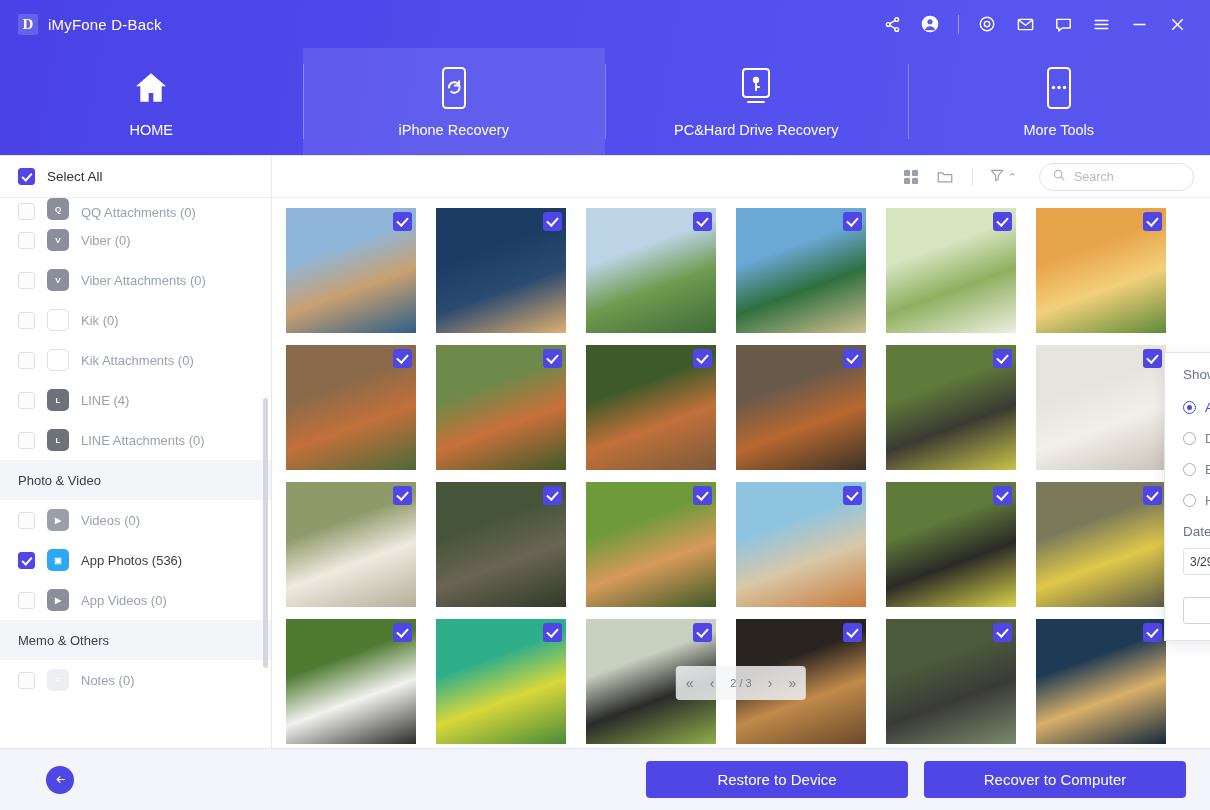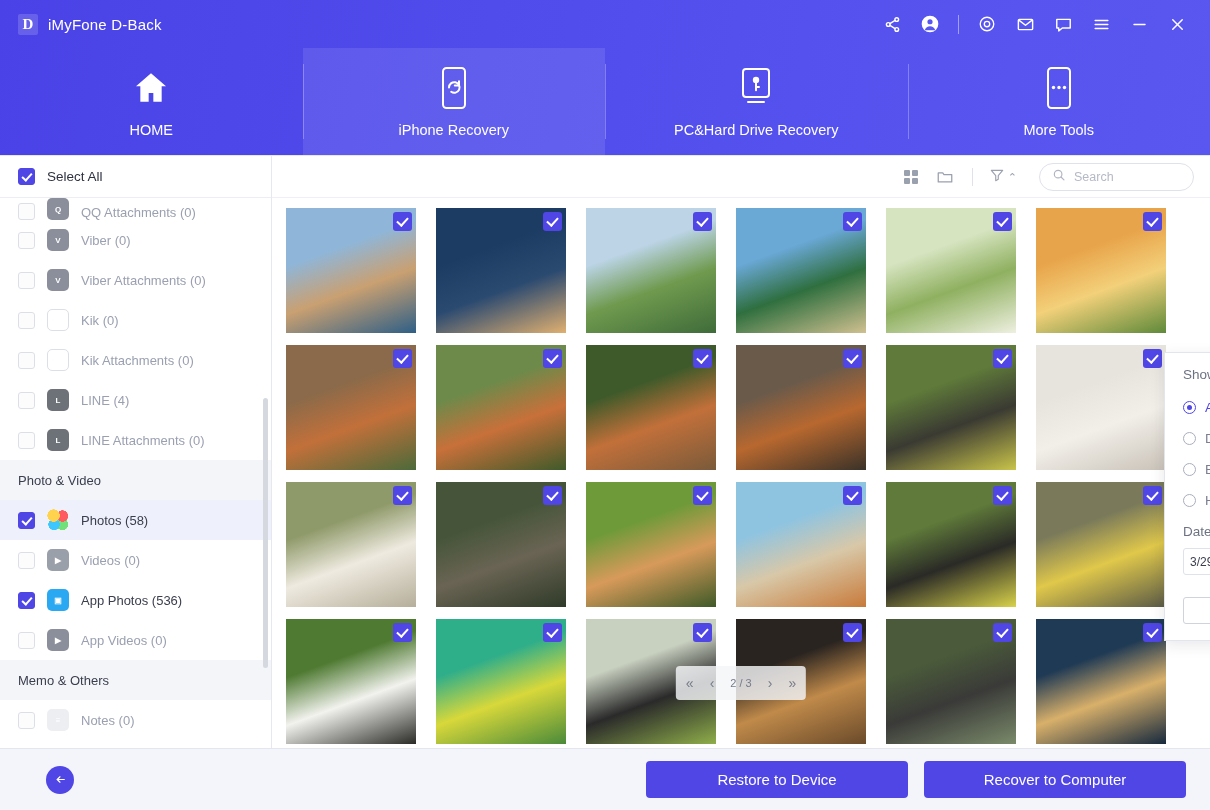--- a/index.html
+++ b/index.html
@@ -496,25 +496,20 @@
               <div class="cb disabled"></div>
               <div class="ic ic-line">L</div>
               <div class="txt">LINE (4)</div>
             </div>
             <div class="side-row">
               <div class="cb disabled"></div>
               <div class="ic ic-line">L</div>
               <div class="txt">LINE Attachments (0)</div>
             </div>
             <div class="side-head">Photo &amp; Video</div>
-            <div class="side-row selected">
-              <div class="cb checked"></div>
-              <div class="ic ic-photos"></div>
-              <div class="txt on">Photos (58)</div>
-            </div>
             <div class="side-row">
               <div class="cb disabled"></div>
               <div class="ic ic-video">▶</div>
               <div class="txt">Videos (0)</div>
             </div>
             <div class="side-row">
               <div class="cb checked"></div>
               <div class="ic ic-appphotos">▣</div>
               <div class="txt on">App Photos (536)</div>
             </div>

